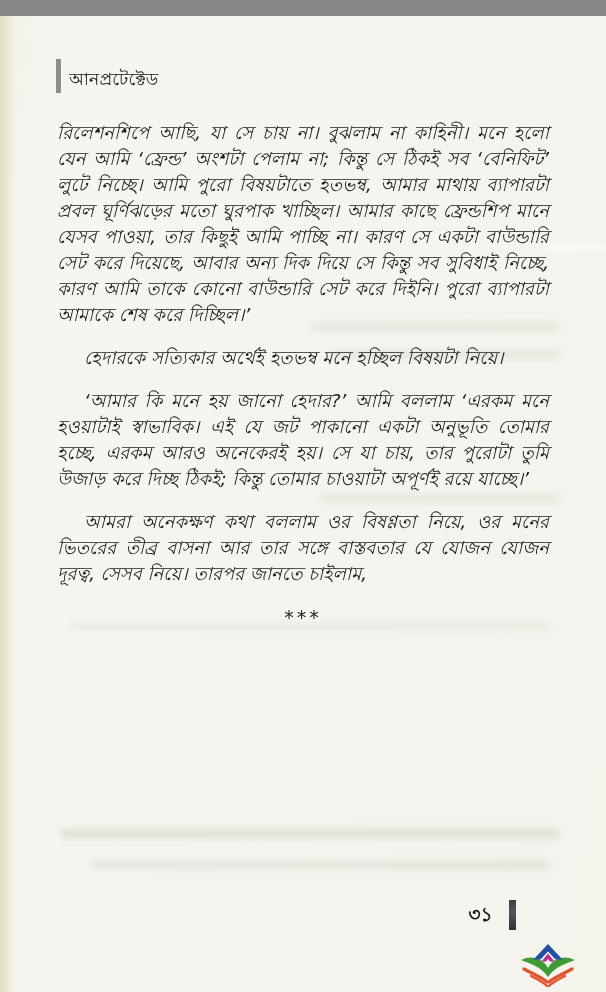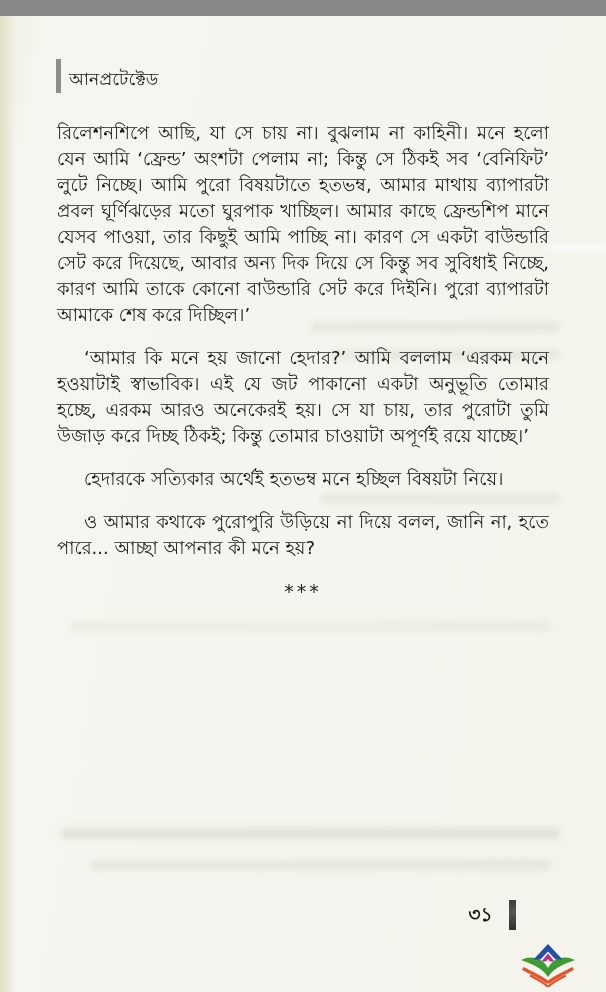--- a/index.html
+++ b/index.html
@@ -40,20 +40,21 @@
   }
   
   .body-text {
     position: absolute;
     left: 57px; top: 104px;
     width: 492px;
     font-size: 18px;
     line-height: 26px;
     text-align: justify;
     color: #1b1b1b;
+    font-style: italic;
   }
   .body-text p {
     margin: 0 0 17px 0;
     text-indent: 27px;
   }
   .body-text p.no-indent {
     text-indent: 0;
   }
   .separator {
     margin-top: 12px;
@@ -113,23 +114,23 @@
   <div class="ghost g1"></div>
   <div class="ghost g2"></div>
   <div class="ghost g3"></div>
   <div class="ghost g4"></div>
   <div class="ghost g5"></div>
   <div class="ghost g6"></div>
   <div class="ghost g7"></div>
 
   <div class="body-text">
     <p class="no-indent">রিলেশনশিপে আছি, যা সে চায় না। বুঝলাম না কাহিনী। মনে হলো যেন আমি ‘ফ্রেন্ড’ অংশটা পেলাম না; কিন্তু সে ঠিকই সব ‘বেনিফিট’ লুটে নিচ্ছে। আমি পুরো বিষয়টাতে হতভম্ব, আমার মাথায় ব্যাপারটা প্রবল ঘূর্ণিঝড়ের মতো ঘুরপাক খাচ্ছিল। আমার কাছে ফ্রেন্ডশিপ মানে যেসব পাওয়া, তার কিছুই আমি পাচ্ছি না। কারণ সে একটা বাউন্ডারি সেট করে দিয়েছে, আবার অন্য দিক দিয়ে সে কিন্তু সব সুবিধাই নিচ্ছে, কারণ আমি তাকে কোনো বাউন্ডারি সেট করে দিইনি। পুরো ব্যাপারটা আমাকে শেষ করে দিচ্ছিল।’</p>
+    <p>হেদারকে সত্যিকার অর্থেই হতভম্ব মনে হচ্ছিল বিষয়টা নিয়ে।</p>
     <p>‘আমার কি মনে হয় জানো হেদার?’ আমি বললাম ‘এরকম মনে হওয়াটাই স্বাভাবিক। এই যে জট পাকানো একটা অনুভূতি তোমার হচ্ছে, এরকম আরও অনেকেরই হয়। সে যা চায়, তার পুরোটা তুমি উজাড় করে দিচ্ছ ঠিকই; কিন্তু তোমার চাওয়াটা অপূর্ণই রয়ে যাচ্ছে।’</p>
-    <p>হেদারকে সত্যিকার অর্থেই হতভম্ব মনে হচ্ছিল বিষয়টা নিয়ে।</p>
-    <p>ও আমার কথাকে পুরোপুরি উড়িয়ে না দিয়ে বলল, জানি না, হতে পারে... আচ্ছা আপনার কী মনে হয়?</p>
+    <p>আমরা অনেকক্ষণ কথা বললাম ওর বিষণ্ণতা নিয়ে, ওর মনের ভিতরের তীব্র বাসনা আর তার সঙ্গে বাস্তবতার যে যোজন যোজন দূরত্ব, সেসব নিয়ে। তারপর জানতে চাইলাম,</p>
     <div class="separator">***</div>
   </div>
 
   <div class="page-number">৩১</div>
   <div class="page-number-rule"></div>
 
   <div class="logo">
     <svg viewBox="0 0 58 46" xmlns="http://www.w3.org/2000/svg">
 
       <path d="M2,17 C13,11.5 24,15.5 29,25 C34,15.5 45,11.5 56,17 C48,20.5 36,23 29,34 C22,23 10,20.5 2,17 Z" fill="#3f9c35"></path>

